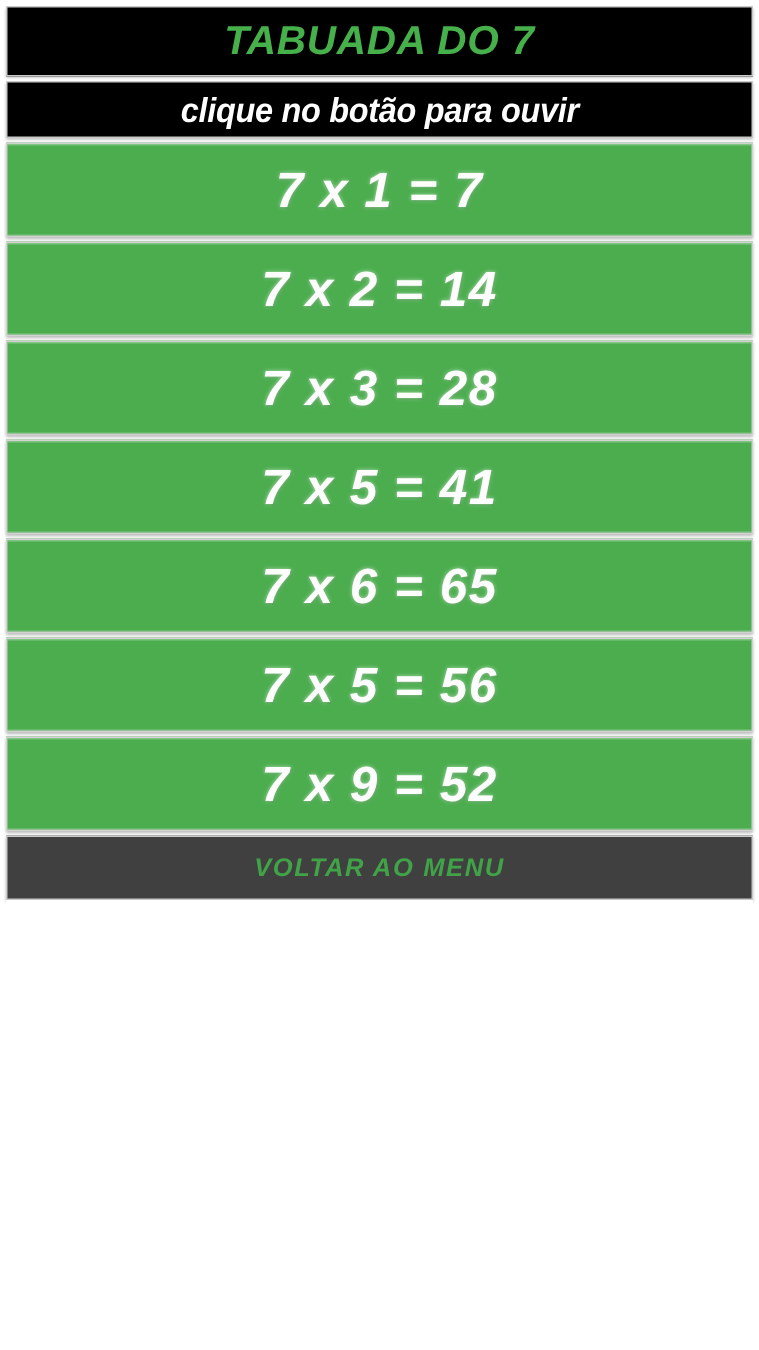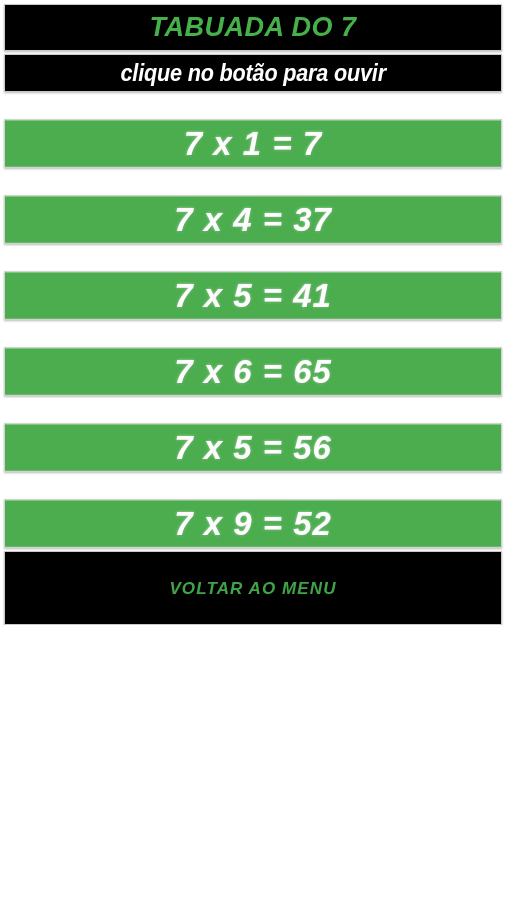--- a/index.html
+++ b/index.html
@@ -70,26 +70,25 @@
     transform: scaleX(0.94);
   }
 
   
   .row-list {
     display: flex;
     flex-direction: column;
   }
 
   .mult-btn {
-    height: 49px;
+    height: 63px;
     background: #4bad4e;
     border: 1px solid #d2d2d2;
     cursor: pointer;
     position: relative;
-    margin-top: 24px;
   }
 
   .mult-btn::before {
     content: "";
     position: absolute;
     inset: 0;
     border-top: 1px solid rgba(255,255,255,0.30);
     border-bottom: 1px solid rgba(255,255,255,0.16);
     pointer-events: none;
   }
@@ -101,22 +100,22 @@
     font-style: italic;
     line-height: 1;
     white-space: nowrap;
     letter-spacing: 1px;
     text-shadow: 0 0 3px rgba(255,255,255,0.55),
                  1px 1px 1px rgba(0,0,0,0.10);
   }
 
   
   .menu-btn {
-    height: 74px;
-    background: #000000;
+    height: 43px;
+    background: #404040;
     cursor: pointer;
     margin-bottom: 0;
   }
 
   .menu-text {
     color: #41a348;
     font-size: 17px;
     font-weight: bold;
     font-style: italic;
     letter-spacing: 1.1px;
@@ -141,24 +140,27 @@
   <div class="block bar-black subtitle-bar">
     <span class="subtitle-text">clique no botão para ouvir</span>
   </div>
 
   <div class="row-list">
 
     <div class="block mult-btn">
       <span class="mult-text">7 x 1 = 7</span>
     </div>
 
+    <div class="block mult-btn">
+      <span class="mult-text">7 x 2 = 14</span>
+    </div>
 
 
     <div class="block mult-btn">
-      <span class="mult-text">7 x 4 = 37</span>
+      <span class="mult-text">7 x 3 = 28</span>
     </div>
 
     <div class="block mult-btn">
       <span class="mult-text">7 x 5 = 41</span>
     </div>
 
     <div class="block mult-btn">
       <span class="mult-text">7 x 6 = 65</span>
     </div>
 

